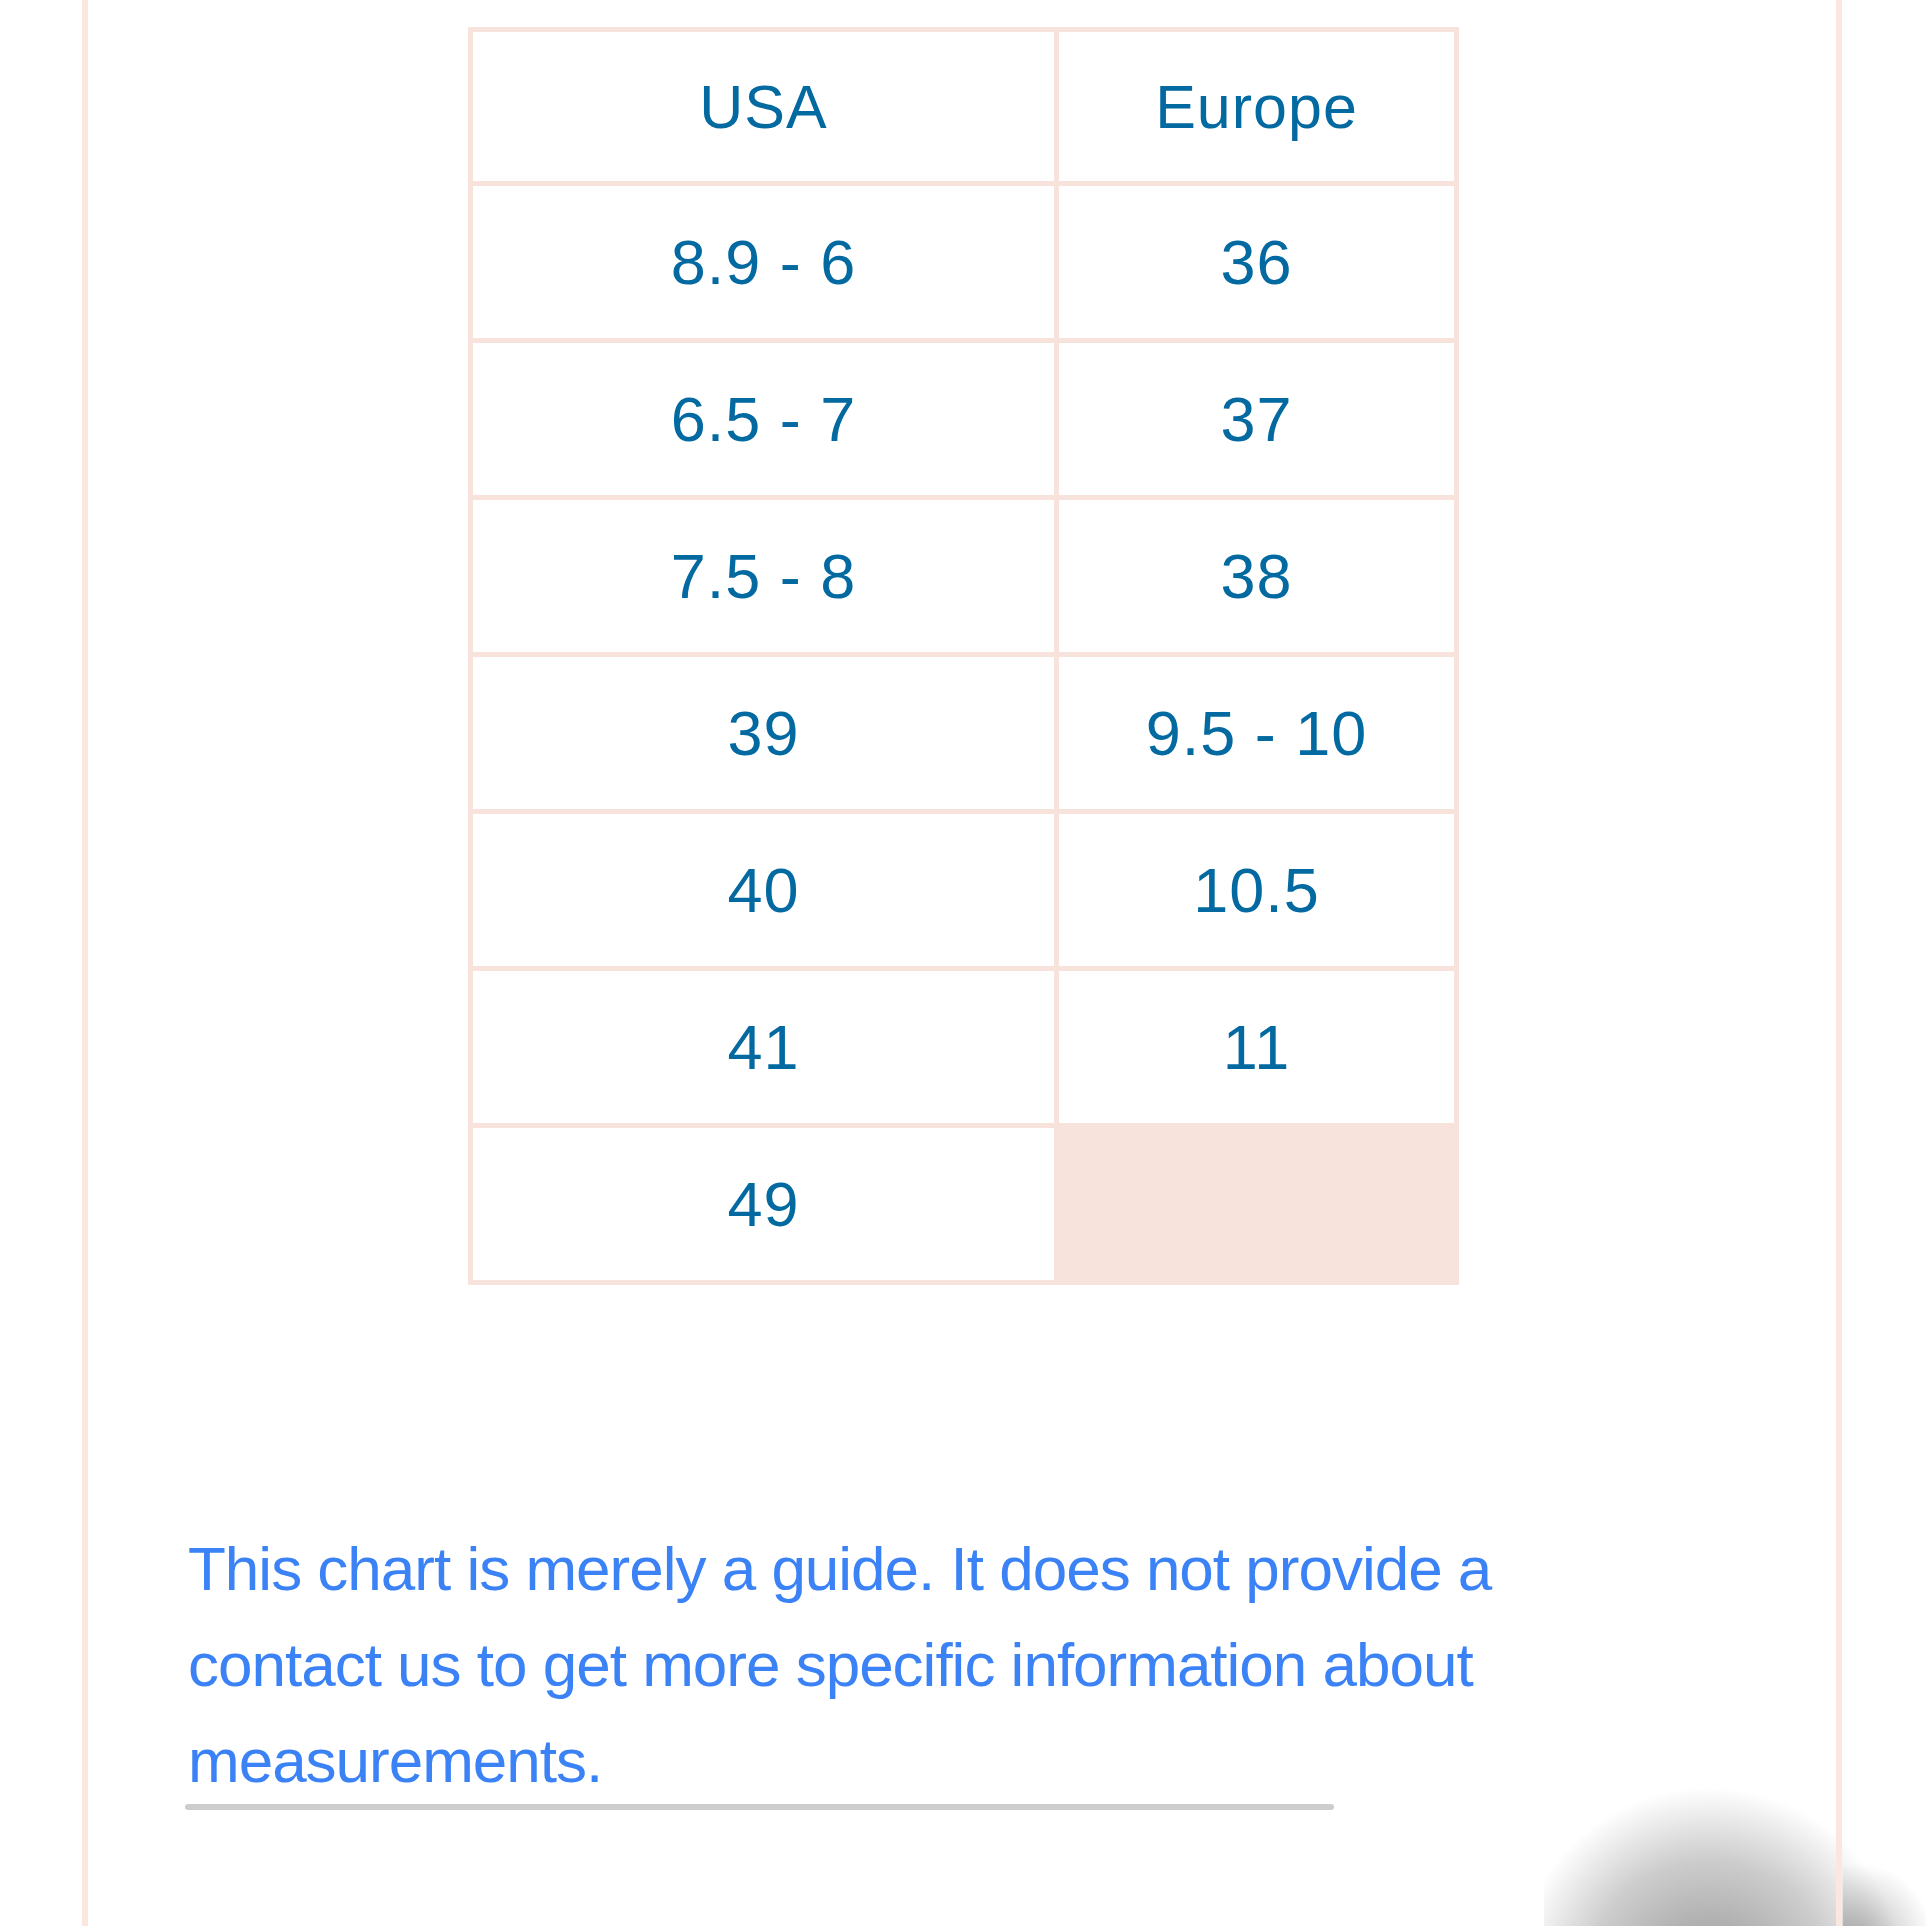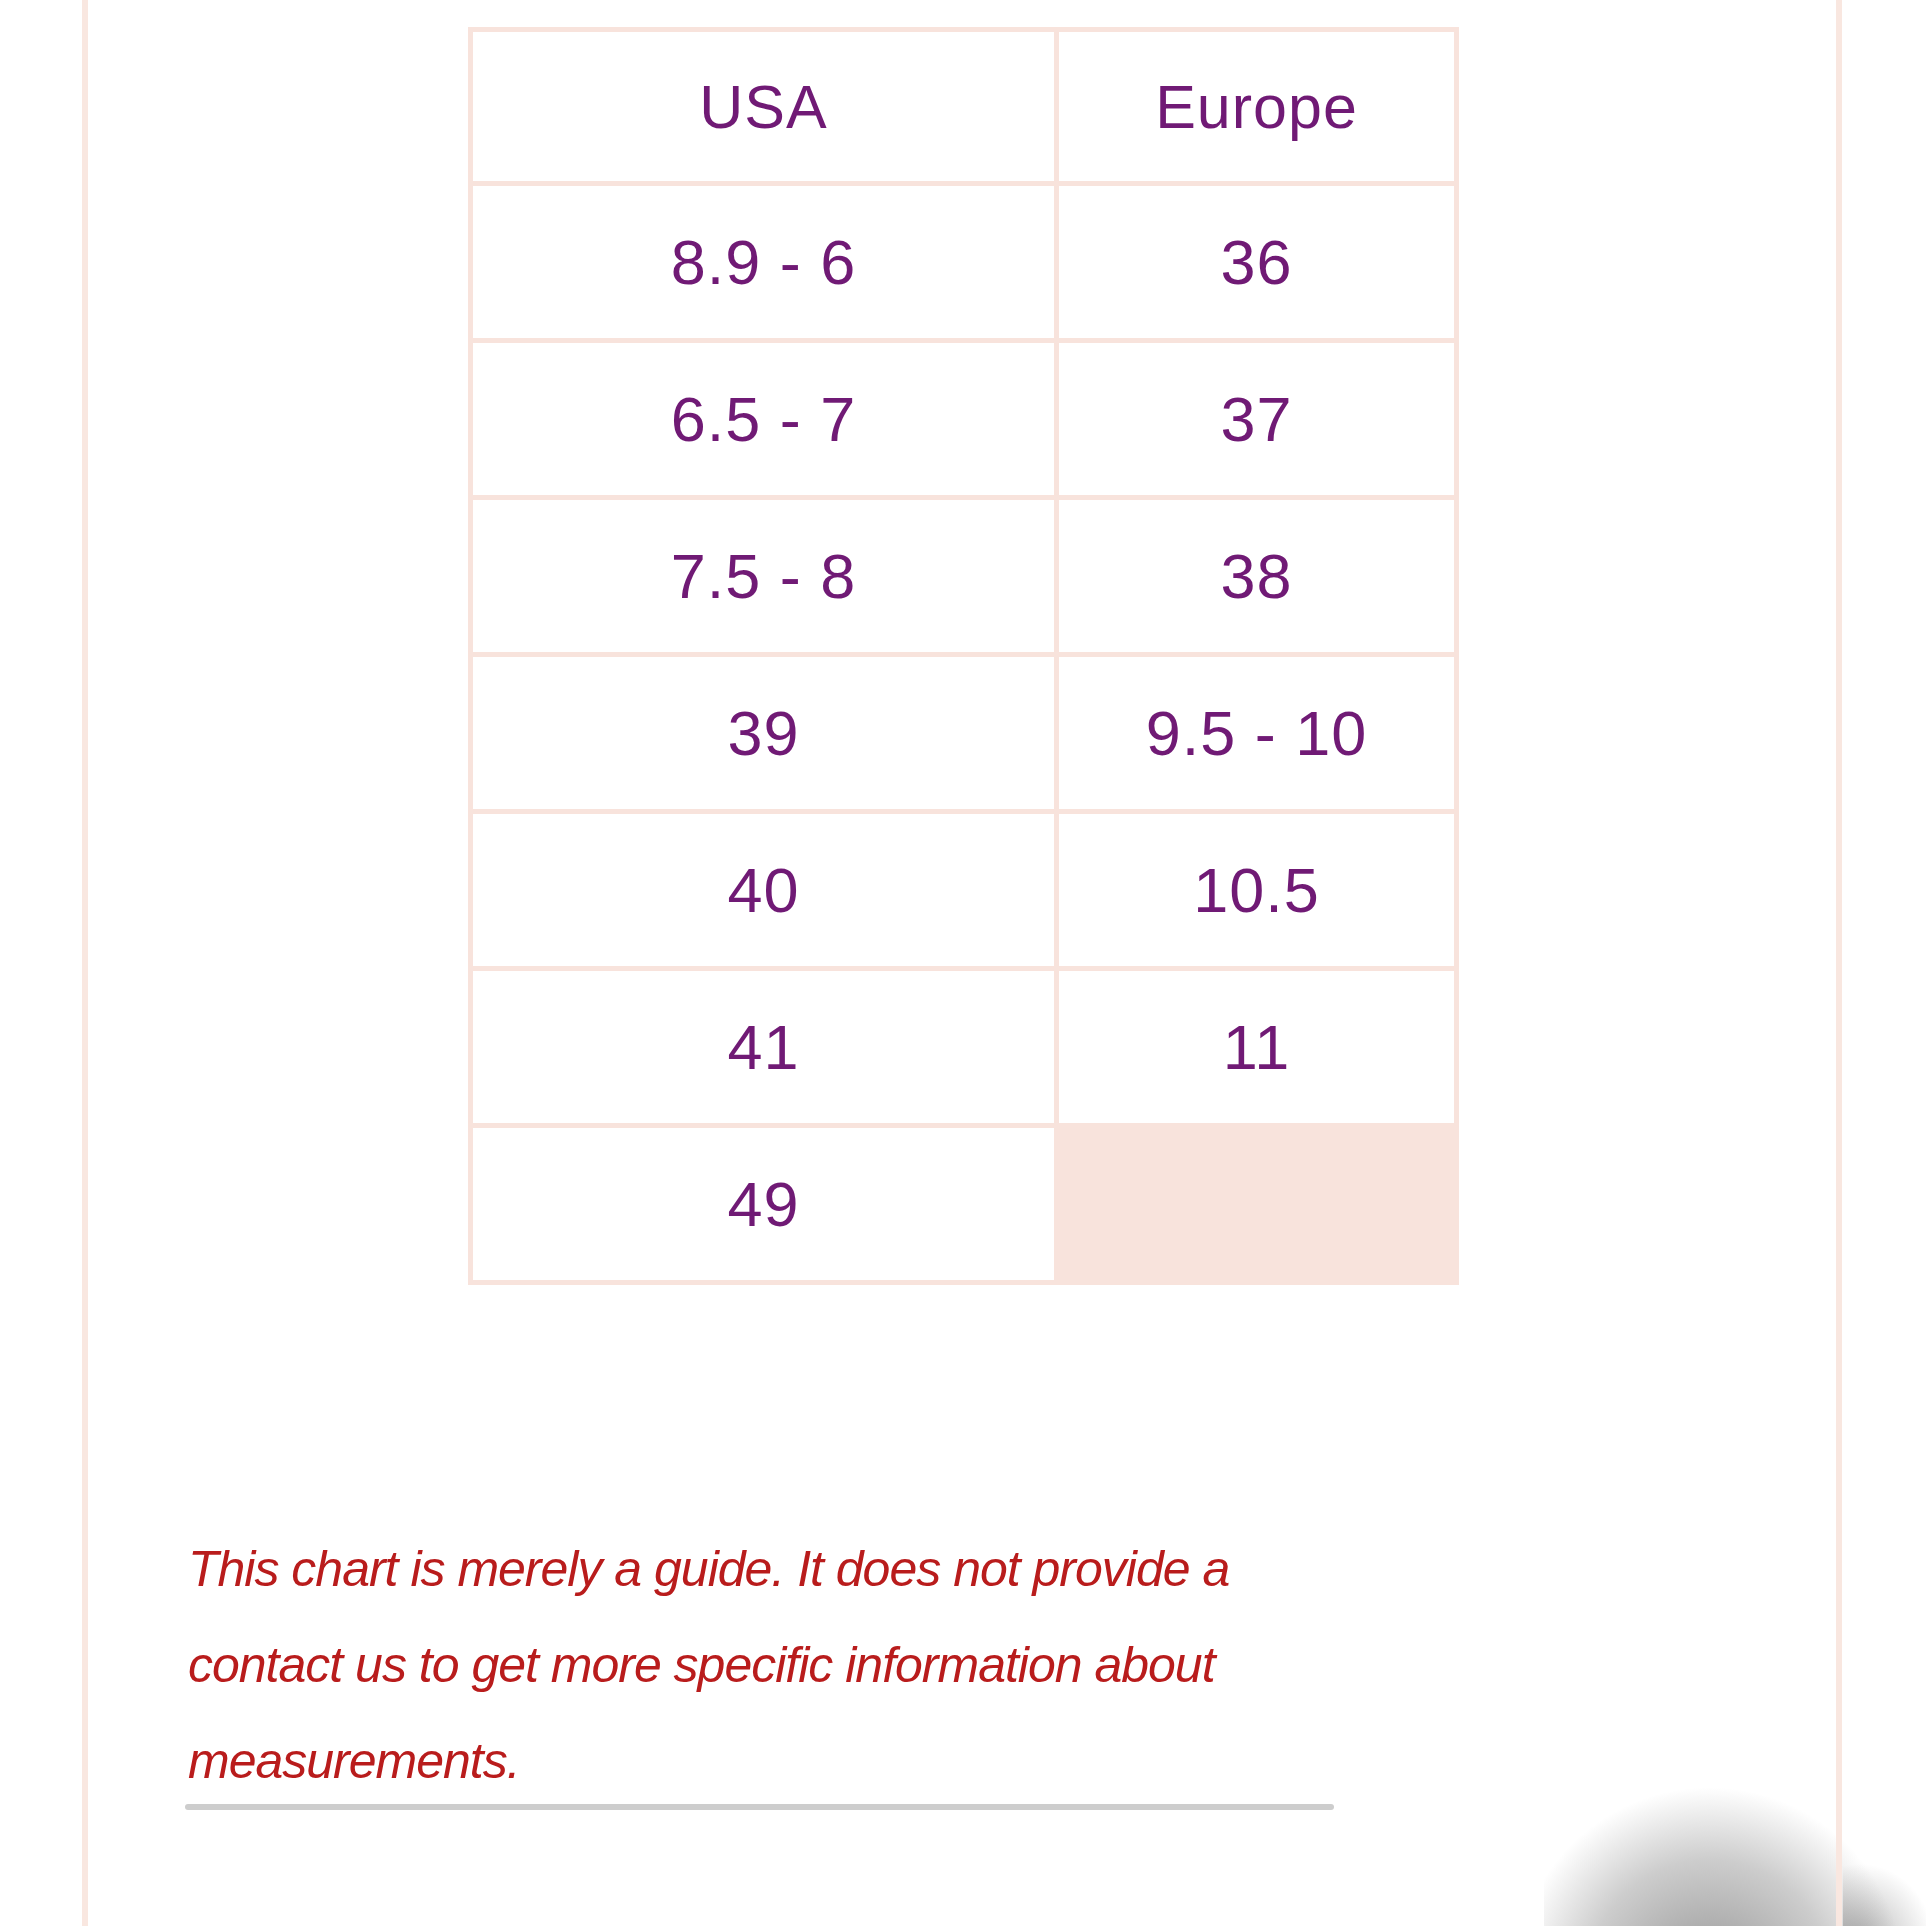--- a/index.html
+++ b/index.html
@@ -43,36 +43,35 @@
     padding: 5px;
     z-index: 2;
   }
   .cell {
     background: #ffffff;
     display: flex;
     align-items: center;
     justify-content: center;
     font-size: 63px;
     letter-spacing: 1px;
-    color: #701a75;
+    color: #0369a1;
   }
   .cell.header {
     font-size: 61px;
   }
 
   
   .disclaimer {
     position: absolute;
     left: 188px;
     top: 1521px;
-    font-style: italic;
-    font-size: 50px;
+    font-size: 62px;
     letter-spacing: -1px;
     line-height: 96px;
-    color: #b91c1c;
+    color: #3b82f6;
     white-space: nowrap;
     z-index: 2;
   }
 
   
   .text-divider {
     position: absolute;
     left: 185px;
     top: 1804px;
     width: 1149px;

